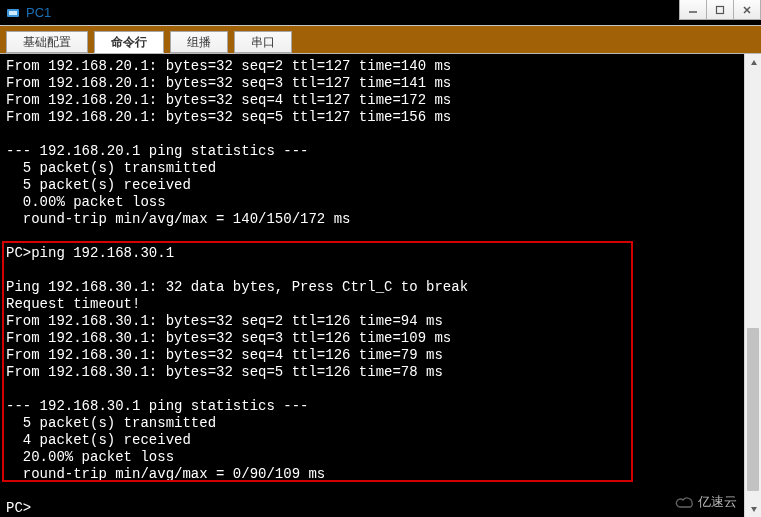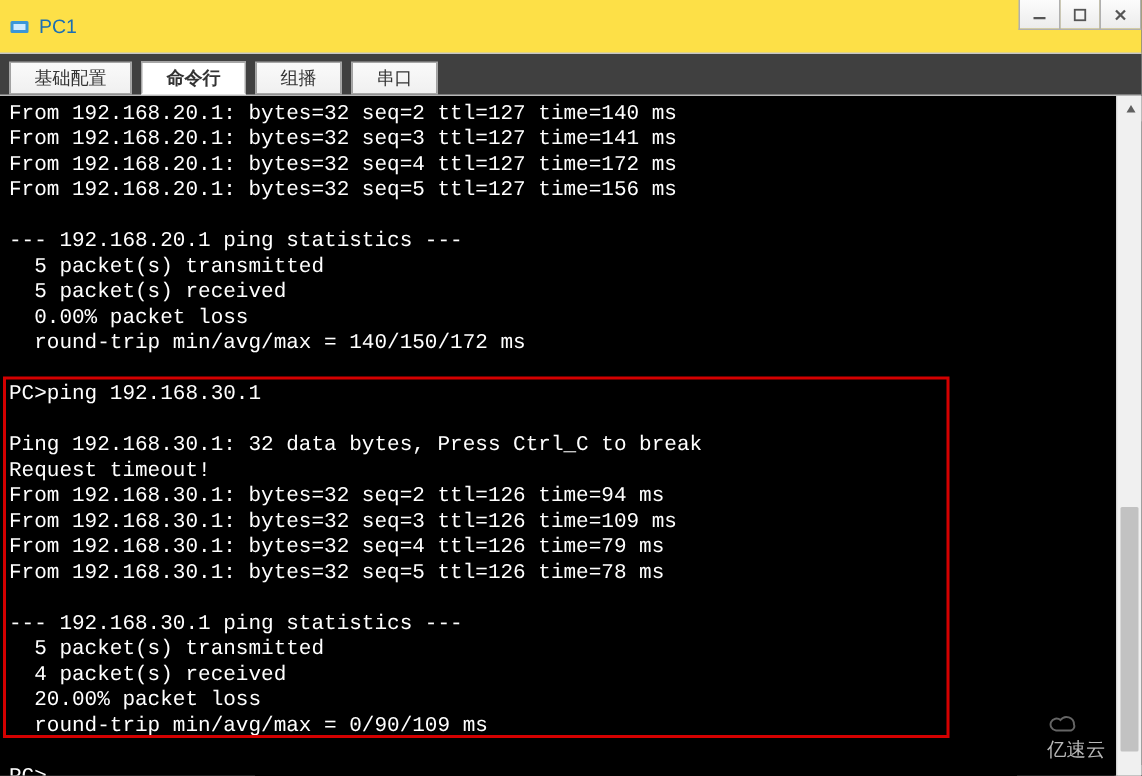--- a/index.html
+++ b/index.html
@@ -6,22 +6,22 @@
 body {
   width: 761px;
   height: 517px;
   background: #fff;
   font-family: "Microsoft YaHei", Arial, sans-serif;
   font-size: 12px;
   overflow: hidden;
   position: relative;
 }
 .titlebar {
-  height: 36px;
-  background: #fde047;
+  height: 26px;
+  background: #000000;
   border-bottom: 1px solid #c6c6c6;
   display: flex;
   align-items: center;
   padding: 12px 6px;
   position: relative;
 }
 .titlebar .app-icon {
   width: 14px; height: 14px;
   margin-right: 6px;
   display: flex; align-items: center; justify-content: center;
@@ -45,21 +45,21 @@
   background: linear-gradient(#fcfcfc, #ececec);
   display: flex;
   align-items: center;
   justify-content: center;
   margin-left: -1px;
   color: #555;
   font-size: 11px;
 }
 .tab-strip {
   height: 28px;
-  background: #404040;
+  background: #a16207;
   border-bottom: 1px solid #b8b8b8;
   display: flex;
   align-items: center;
   padding: 3px 6px 0 6px;
 }
 .tab {
   border: 1px solid #a7a7a7;
   background: linear-gradient(#fafafa, #f0f0f0);
   padding: 3px 16px;
   margin-right: 6px;
@@ -120,27 +120,26 @@
   border-radius: 1px;
 }
 .highlight-box {
   position: absolute;
   border: 2px solid #d40000;
   pointer-events: none;
 }
 .watermark {
   position: absolute;
   right: 24px;
-  bottom: 18px;
-  display: flex;
-  align-items: flex-start;
+  bottom: 6px;
+  display: flex;
+  align-items: flex-end;
   color: #b8b8b8;
   font-size: 13px;
   pointer-events: none;
-  flex-direction: column;
 }
 .watermark svg { margin-right: 4px; opacity: .55; }
 </style>
 </head>
 <body>
 
 <div class="titlebar">
   <span class="app-icon">
     <svg width="14" height="14" viewBox="0 0 14 14">
         <rect x="1" y="3" width="12" height="8" rx="1" fill="#3a96d8"></rect>

